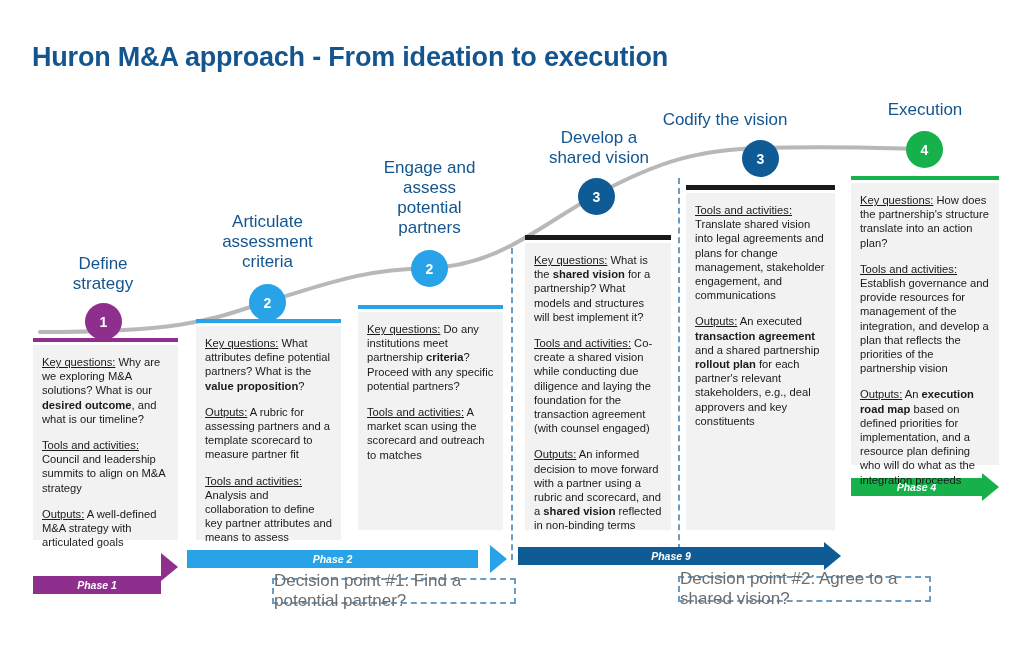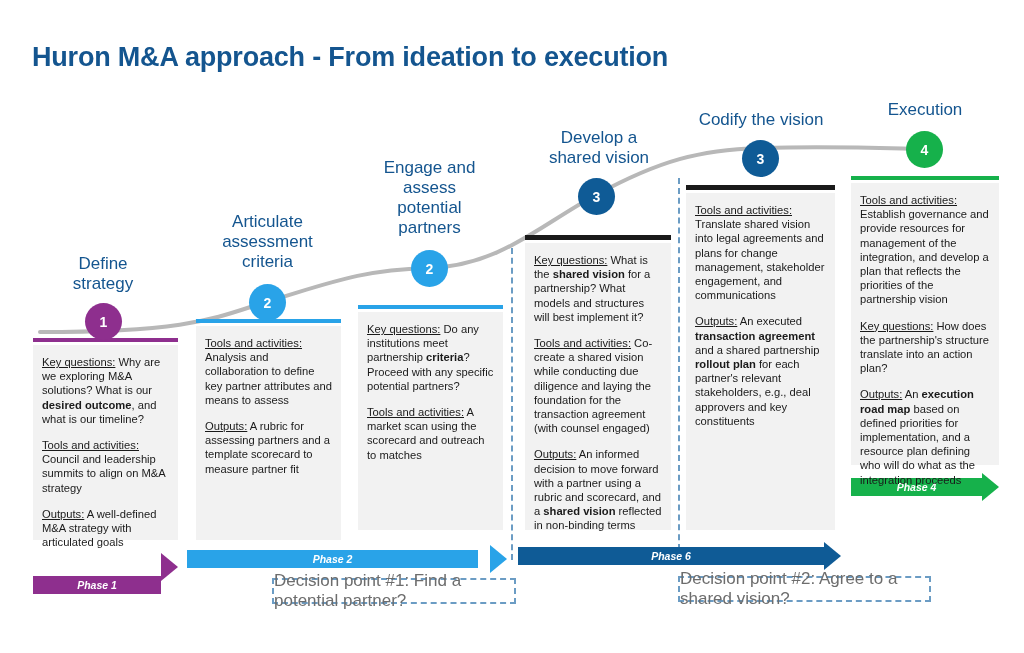--- a/index.html
+++ b/index.html
@@ -122,22 +122,23 @@
     <span style="white-space:pre-line;">Articulate
 assessment
 criteria</span>
   </div>
   <div class="circle" style="left:249px;top:284px;background:#29a3e8;">
     <span>2</span>
   </div>
   <div class="card" style="left:196px;top:326px;width:145px;height:214px;">
     <div class="topbar" style="background:#29a3e8;"></div>
     <div class="body">
+      <p><span class="lbl">Key questions:</span><span><span> What attributes define potential partners? What is the </span><span class="bold">value proposition</span><span>?</span></span></p>
+      <p><span class="lbl">Outputs:</span><span><span> A rubric for assessing partners and a template scorecard to measure partner fit</span></span></p>
       <p><span class="lbl">Tools and activities:</span><span><span> Analysis and collaboration to define key partner attributes and means to assess</span></span></p>
-      <p><span class="lbl">Outputs:</span><span><span> A rubric for assessing partners and a template scorecard to measure partner fit</span></span></p>
     </div>
   </div>
 
   <div class="step-head" style="left:358px;top:158px;width:143px;">
     <span style="white-space:pre-line;">Engage and
 assess
 potential
 partners</span>
   </div>
   <div class="circle" style="left:411px;top:250px;background:#29a3e8;">
@@ -160,21 +161,21 @@
   </div>
   <div class="card" style="left:525px;top:243px;width:146px;height:287px;">
     <div class="topbar" style="background:#1a1a1a;height:5px;top:-8px;"></div>
     <div class="body">
       <p><span class="lbl">Key questions:</span><span><span> What is the </span><span class="bold">shared vision</span><span> for a partnership? What models and structures will best implement it?</span></span></p>
       <p><span class="lbl">Tools and activities:</span><span><span> Co-create a shared vision while conducting due diligence and laying the foundation for the transaction agreement (with counsel engaged)</span></span></p>
       <p><span class="lbl">Outputs:</span><span><span> An informed decision to move forward with a partner using a rubric and scorecard, and a </span><span class="bold">shared vision</span><span> reflected in non-binding terms</span></span></p>
     </div>
   </div>
 
-  <div class="step-head" style="left:686px;top:110px;width:150px;">
+  <div class="step-head" style="left:650px;top:110px;width:150px;">
     <span style="white-space:pre-line;">Codify the vision</span>
   </div>
   <div class="circle" style="left:742px;top:140px;background:#0f5b96;">
     <span>3</span>
   </div>
   <div class="card" style="left:686px;top:193px;width:149px;height:337px;">
     <div class="topbar" style="background:#1a1a1a;height:5px;top:-8px;"></div>
     <div class="body">
       <p><span class="lbl">Tools and activities:</span><span><span> Translate shared vision into legal agreements and plans for change management, stakeholder engagement, and communications</span></span></p>
       <p><span class="lbl">Outputs:</span><span><span> An executed </span><span class="bold">transaction agreement</span><span> and a shared partnership </span><span class="bold">rollout plan</span><span> for each partner's relevant stakeholders, e.g., deal approvers and key constituents</span></span></p>
@@ -183,43 +184,43 @@
 
   <div class="step-head" style="left:851px;top:100px;width:148px;">
     <span style="white-space:pre-line;">Execution</span>
   </div>
   <div class="circle" style="left:906px;top:131px;background:#16b14b;">
     <span>4</span>
   </div>
   <div class="card" style="left:851px;top:183px;width:148px;height:282px;">
     <div class="topbar" style="background:#16b14b;"></div>
     <div class="body">
+      <p><span class="lbl">Key questions:</span><span><span> How does the partnership's structure translate into an action plan?</span></span></p>
       <p><span class="lbl">Tools and activities:</span><span><span> Establish governance and provide resources for management of the integration, and develop a plan that reflects the priorities of the partnership vision</span></span></p>
-      <p><span class="lbl">Key questions:</span><span><span> How does the partnership's structure translate into an action plan?</span></span></p>
       <p><span class="lbl">Outputs:</span><span><span> An </span><span class="bold">execution road map</span><span> based on defined priorities for implementation, and a resource plan defining who will do what as the integration proceeds</span></span></p>
     </div>
   </div>
 
   <div class="arrow" style="left:33px;top:556px;width:145px;">
     <div class="shaft" style="background:#8e2f8e;margin-top:36px;">
       <span>Phase 1</span>
     </div>
     <div class="head" style="border-left:17px solid #8e2f8e;"></div>
   </div>
 
   <div class="arrow" style="left:187px;top:548px;width:320px;gap:12px;">
     <div class="shaft" style="background:#29a3e8;">
       <span>Phase 2</span>
     </div>
     <div class="head" style="border-left:17px solid #29a3e8;"></div>
   </div>
 
   <div class="arrow" style="left:518px;top:545px;width:323px;">
     <div class="shaft" style="background:#0f5b96;">
-      <span>Phase 6</span>
+      <span>Phase 9</span>
     </div>
     <div class="head" style="border-left:17px solid #0f5b96;"></div>
   </div>
 
   <div class="arrow" style="left:851px;top:476px;width:148px;">
     <div class="shaft" style="background:#16b14b;">
       <span>Phase 4</span>
     </div>
     <div class="head" style="border-left:17px solid #16b14b;"></div>
   </div>

